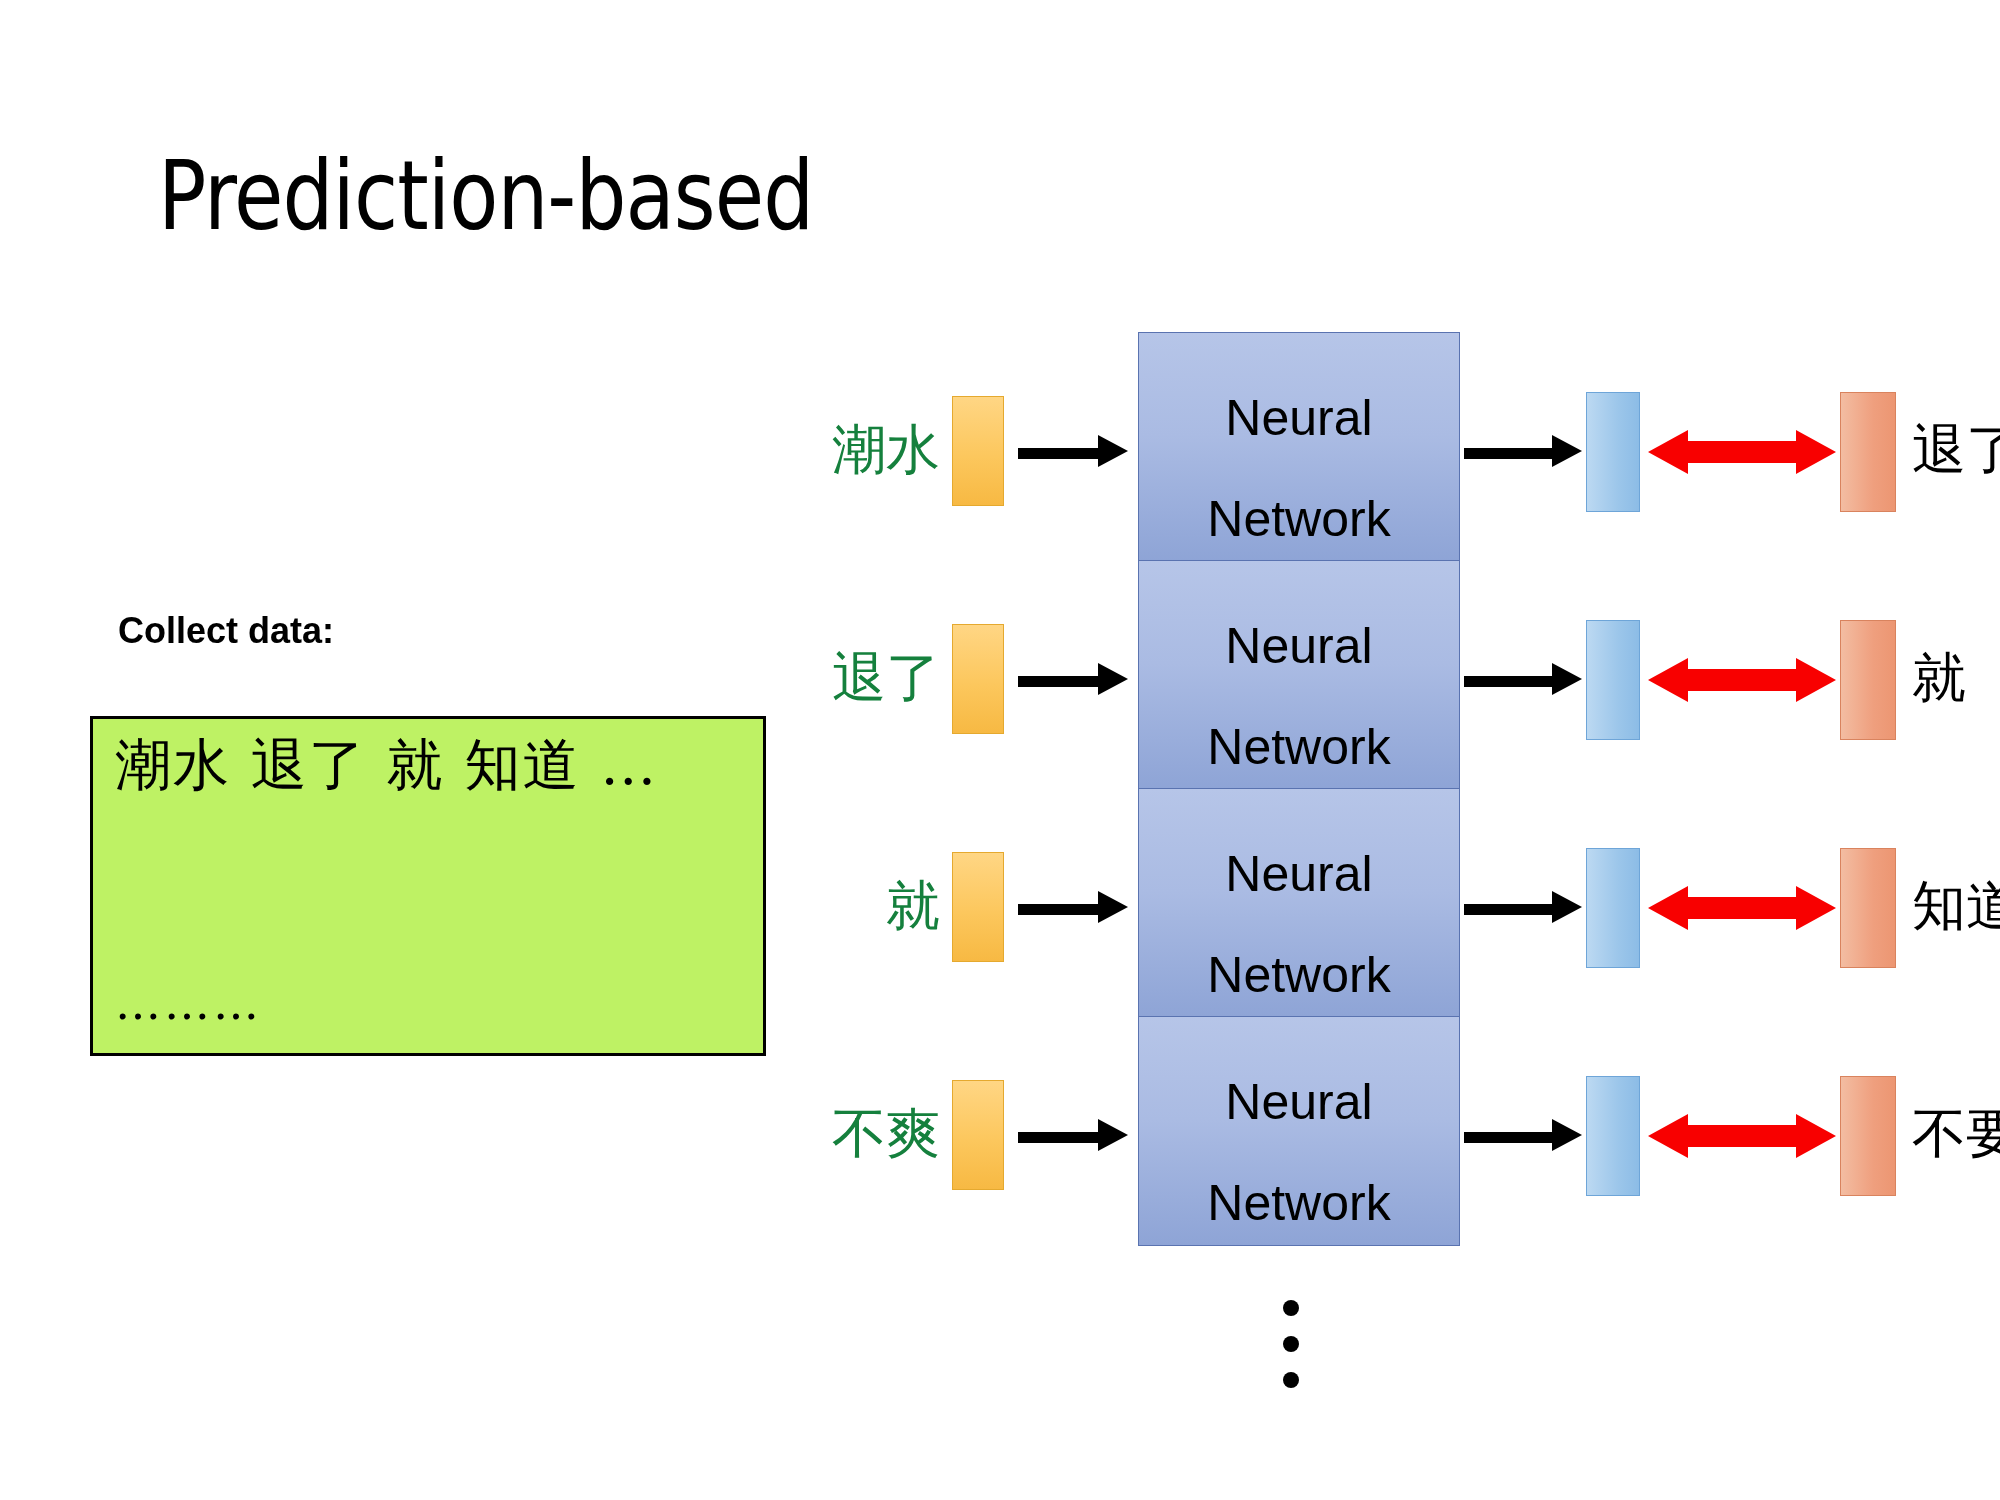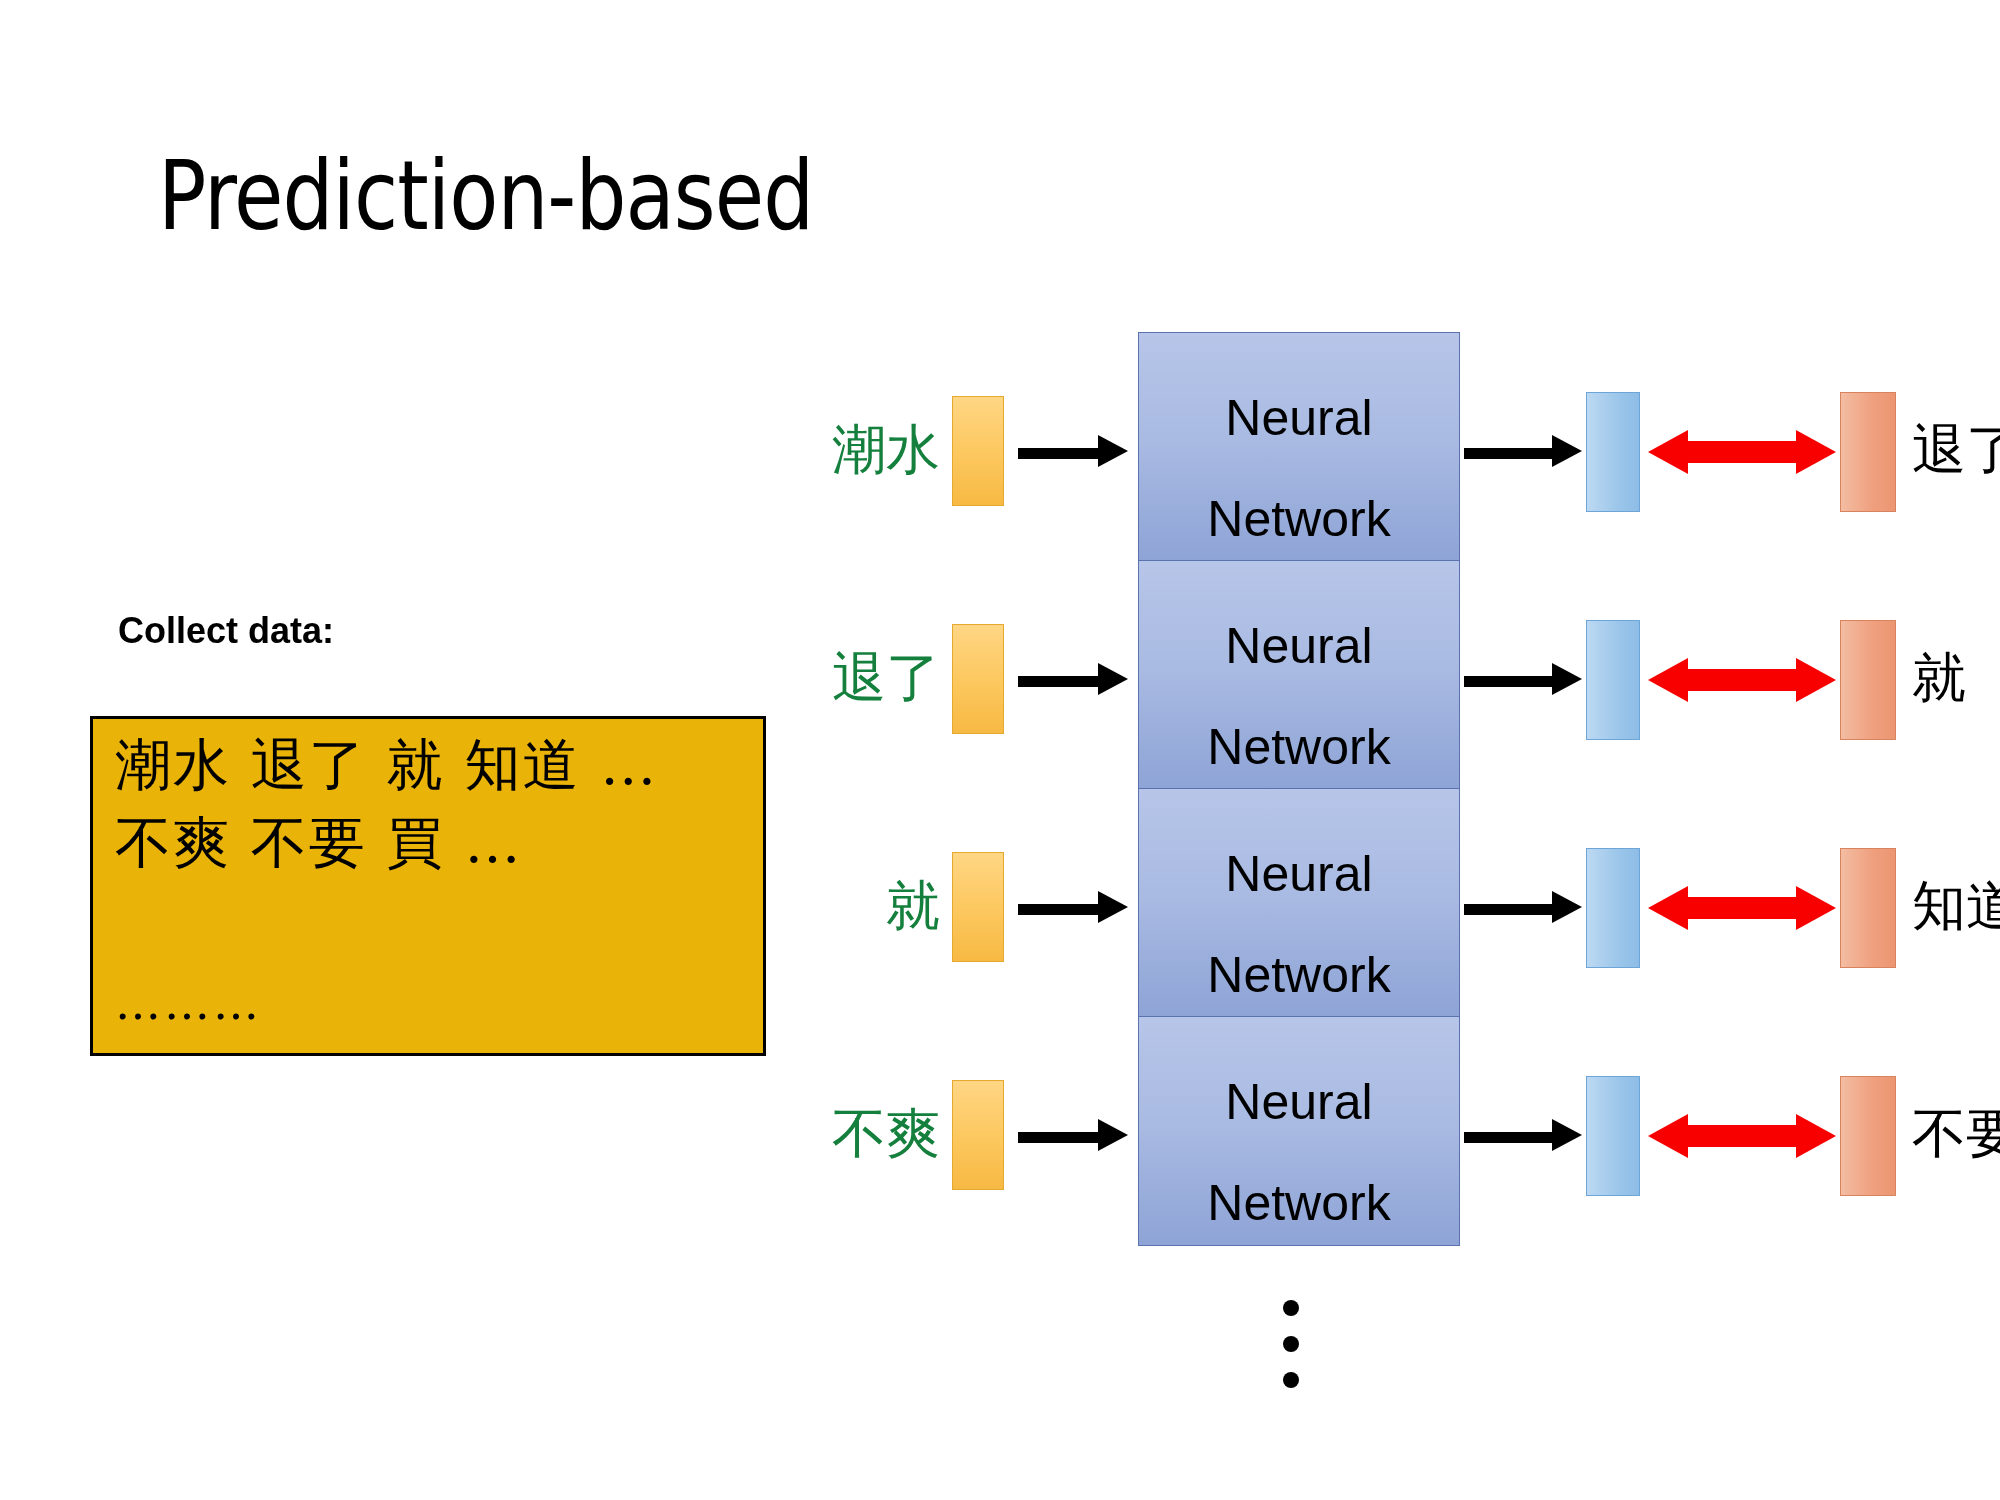--- a/index.html
+++ b/index.html
@@ -32,21 +32,21 @@
     font-weight:600;
     color:#000000;
     white-space:nowrap;
   }
   #data-box{
     position:absolute;
     left:90px; top:716px;
     width:676px; height:340px;
     border:3px solid #000000;
     box-sizing:border-box;
-    background:#eab308;
+    background:#bef264;
     overflow:hidden;
   }
   .data-line{
     position:absolute;
     left:22px;
     font-size:56px;
     line-height:56px;
     color:#000000;
     white-space:nowrap;
     font-family:"DejaVu Serif","Liberation Serif",serif;
@@ -200,21 +200,20 @@
 </style>
 </head>
 <body>
 
 <div id="slide-title">Prediction-based</div>
 
 <div id="collect-heading">Collect data:</div>
 
 <div id="data-box">
   <div class="data-line l0">潮水  退了  就  知道 …</div>
-  <div class="data-line l1">不爽   不要   買 …</div>
   <div class="data-line l3">………</div>
 </div>
 
 <div class="row r0">
   <div class="in-label">潮水</div>
   <div class="in-bar"></div>
   <div class="arrow-in">
       <span class="shaft"></span>
       <span class="head"></span>
     </div>

